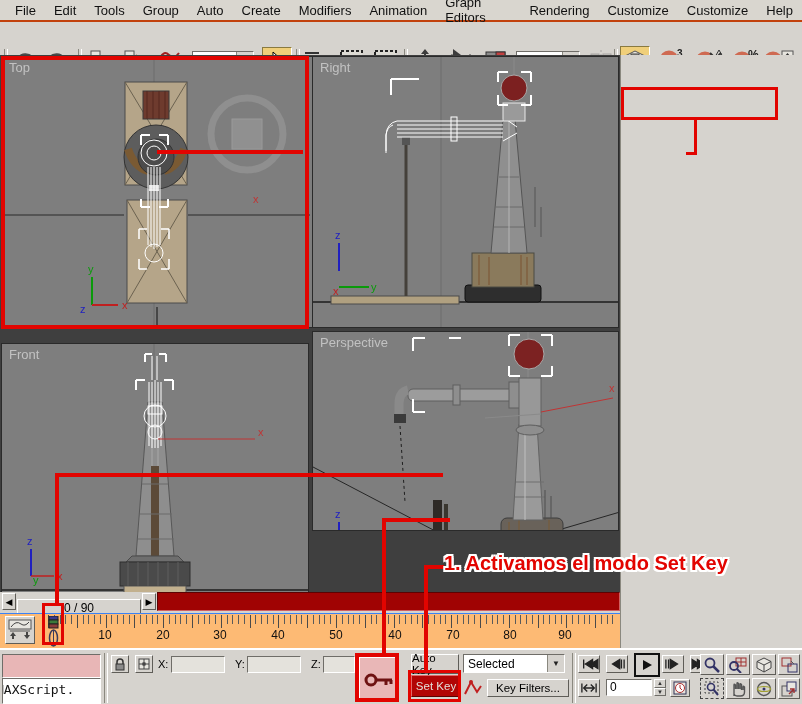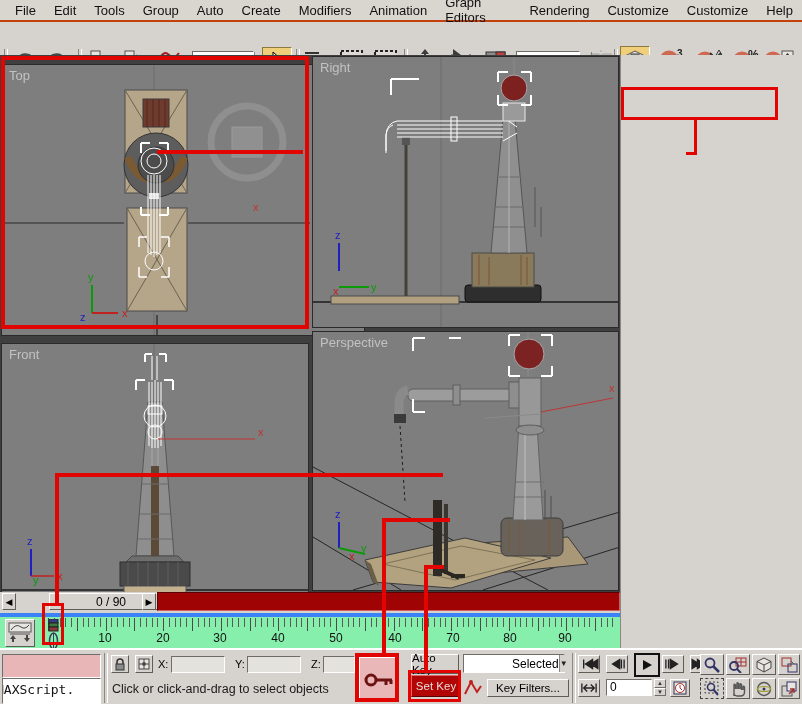--- a/index.html
+++ b/index.html
@@ -4,35 +4,35 @@
 <style>
   html,body{margin:0;padding:0;background:#555;}
   #root{position:relative;width:802px;height:704px;background:#d6d3ce;font-family:"Liberation Sans",sans-serif;overflow:hidden;}
   .abs{position:absolute;}
   .btn{background:#d6d3ce;border:1px solid;border-color:#fff #5f5d58 #5f5d58 #fff;display:flex;align-items:center;justify-content:center;box-sizing:border-box;}
   .btn.active{background:#f0cf7a;border-color:#8a7a40 #fff #fff #8a7a40;}
   .menubar{left:0;top:0;width:802px;height:22px;background:#d9d6cf;border-bottom:2px solid #c2410c;display:flex;align-items:center;gap:0;padding-left:6px;box-sizing:border-box;}
   .menubar span{font-size:13px;color:#111;padding:2px 9px;}
   .toolbar{left:0;top:22px;width:802px;height:33px;background:#d6d3ce;border-bottom:1px solid #8a887f;display:block;}
   .sep{position:absolute;top:27px;width:2px;height:24px;border-left:1px solid #8a887f;border-right:1px solid #fff;}
-  .ddl{position:absolute;height:19px;background:#fff;border:1px solid;border-color:#6f6d68 #fff #fff #6f6d68;display:flex;align-items:center;box-sizing:border-box;padding-left:44px;}
+  .ddl{position:absolute;height:19px;background:#fff;border:1px solid;border-color:#6f6d68 #fff #fff #6f6d68;display:flex;align-items:center;box-sizing:border-box;}
   .ddl .val{flex:1;font-size:12px;padding-left:4px;color:#000;}
   .ddl .arw{width:16px;height:100%;background:#d6d3ce;border-left:1px solid #8a887f;display:flex;align-items:center;justify-content:center;font-size:8px;color:#222;}
   
   .vparea{left:0;top:55px;width:620px;height:537px;background:#3f3f3f;}
   .vp{position:absolute;background:#7e7e7e;overflow:hidden;border:1px solid #2a2a2a;box-sizing:border-box;}
   .vplabel{position:absolute;left:7px;top:3px;font-size:13px;color:#c2c2c2;z-index:5;}
   
   .cmd{left:620px;top:55px;width:182px;height:593px;background:#d6d3ce;border-left:1px solid #8a887f;box-sizing:border-box;}
   .lbl{position:absolute;font-size:12px;white-space:nowrap;}
   .spin{position:absolute;width:12px;display:flex;flex-direction:column;}
   .spin div{flex:1;background:#d6d3ce;border:1px solid;border-color:#fff #6f6d68 #6f6d68 #fff;font-size:6px;line-height:6px;text-align:center;color:#333;}
   
   .tslider{left:0;top:592px;width:620px;height:21px;background:#d6d3ce;}
-  .trackbar{left:0;top:613px;width:620px;height:35px;background:#86efac;border-top:4px solid #3b82f6;}
+  .trackbar{left:0;top:613px;width:620px;height:35px;background:#fdba74;border-top:1px solid #3b82f6;}
   .ticknum{position:absolute;top:14px;width:30px;text-align:center;font-size:12px;color:#111;}
   
   .bottombar{left:0;top:648px;width:802px;height:56px;background:#d6d3ce;border-top:2px solid;border-color:#fff;}
   .fld{position:absolute;height:17px;background:#e4e2dc;border:1px solid;border-color:#6f6d68 #fff #fff #6f6d68;font-size:12px;box-sizing:border-box;padding-left:3px;}
   .vgroove{position:absolute;width:2px;border-left:1px solid #8a887f;border-right:1px solid #fff;}
   
   .ann{position:absolute;font:bold 20px "Liberation Sans",sans-serif;color:#e20400;white-space:nowrap;z-index:60;
        text-shadow:-2px -2px 0 #fff,2px -2px 0 #fff,-2px 2px 0 #fff,2px 2px 0 #fff,-2px 0 0 #fff,2px 0 0 #fff,0 -2px 0 #fff,0 2px 0 #fff;}
   .rline{position:absolute;background:#e20400;z-index:59;}
   .rbox{position:absolute;border:3px solid #e20400;box-sizing:border-box;z-index:59;}
@@ -152,21 +152,21 @@
       </svg>
     <svg class="abs" style="left:762px;top:25px" width="34" height="28">
         <path d="M4 24 V14 a7 7 0 0 1 14 0 V24" fill="none" stroke="#cf6a52" stroke-width="5"></path>
         <rect x="20" y="4" width="11" height="18" fill="#e6e4de" stroke="#555"></rect>
         <path d="M22 10 l3.5-4 3.5 4 Z M22 16 l3.5 4 3.5-4 Z" fill="#333"></path>
       </svg>
   </div>
 
   <div class="vparea abs">
 
-    <div class="vp" style="left:1px;top:9px;width:364px;height:272px;">
+    <div class="vp" style="left:1px;top:1px;width:364px;height:272px;">
       <span class="vplabel">Top</span>
       <svg width="308" height="272" style="position:absolute;left:0;top:0">
         <line x1="152" y1="0" x2="152" y2="272" stroke="#6d6d6d"></line>
         <line x1="0" y1="158" x2="122" y2="158" stroke="#2a2a2a"></line>
         <line x1="186" y1="158" x2="308" y2="158" stroke="#2a2a2a"></line>
         <line x1="155" y1="250" x2="155" y2="272" stroke="#111"></line>
         <circle cx="245" cy="77" r="36" fill="none" stroke="#9c9c9c" stroke-width="7" opacity="0.55"></circle>
         <rect x="230" y="62" width="30" height="30" fill="#a2a2a2" opacity="0.5" stroke="#b5b5b5"></rect>
         <rect x="123" y="25" width="62" height="103" fill="#b5a589" stroke="#4a4a4a"></rect>
         <path d="M123 25 L185 128 M185 25 L123 128" stroke="#6b6250" fill="none"></path>
@@ -258,21 +258,21 @@
         <text x="256" y="92" font-size="11" fill="#c03434">x</text>
 
         <line x1="29" y1="232" x2="29" y2="205" stroke="#2020c0" stroke-width="2"></line>
         <text x="25" y="201" font-size="11" fill="#2020c0">z</text>
         <text x="31" y="240" font-size="11" fill="#0a9a0a">y</text>
         <line x1="29" y1="232" x2="52" y2="232" stroke="#c02020" stroke-width="1.5"></line>
         <text x="55" y="236" font-size="11" fill="#c02020">x</text>
       </svg>
     </div>
 
-    <div class="vp" style="left:312px;top:276px;width:307px;height:260px;">
+    <div class="vp" style="left:312px;top:276px;width:307px;height:200px;">
       <span class="vplabel">Perspective</span>
       <svg width="307" height="260" style="position:absolute;left:0;top:0">
         <line x1="0" y1="135" x2="235" y2="258" stroke="#262626"></line>
         <line x1="40" y1="258" x2="307" y2="180" stroke="#262626"></line>
         <line x1="0" y1="205" x2="88" y2="258" stroke="#262626"></line>
         <line x1="170" y1="258" x2="307" y2="215" stroke="#262626"></line>
         <line x1="215" y1="0" x2="215" y2="48" stroke="#8a8a8a"></line>
 
         <polygon points="150,212 255,205 275,232 175,242" fill="#a89878" stroke="#3c3c3c"></polygon>
         <polygon points="52,228 152,206 238,226 138,256 60,250" fill="#b3a27f" stroke="#3c3c3c"></polygon>
@@ -369,21 +369,21 @@
     
     
     
 
     
     
   </div>
 
   <div class="tslider abs">
     <div class="btn abs" style="left:2px;top:1px;width:14px;height:17px;font-size:9px;">◀</div>
-    <div class="btn abs" style="left:17px;top:1px;width:124px;height:17px;margin-left:32px;">
+    <div class="btn abs" style="left:17px;top:7px;width:124px;height:17px;">
       <span style="font-size:12px;">0 / 90</span>
     </div>
     <div class="btn abs" style="left:142px;top:1px;width:14px;height:17px;font-size:9px;">▶</div>
     <div class="abs" style="left:157px;top:0px;width:463px;height:19px;background:#a00303;border:1px solid;border-color:#5c0202 #d06060 #d06060 #5c0202;box-sizing:border-box;"></div>
   </div>
 
   <div class="trackbar abs">
     <div class="btn abs" style="left:5px;top:2px;width:30px;height:28px;">
       <svg width="24" height="22">
           <rect x="1" y="1" width="22" height="9" fill="#e8e6e0" stroke="#555"></rect>
@@ -434,21 +434,20 @@
           <circle cx="6" cy="6" r="2" fill="#444"></circle>
           <path d="M6 1 v3 M6 8 v3 M1 6 h3 M8 6 h3" stroke="#444"></path>
         </svg>
     </div>
     <span class="lbl" style="left:158px;top:8px;font-size:11px;">X:</span>
     <div class="fld" style="left:171px;top:6px;width:54px;"></div>
     <span class="lbl" style="left:235px;top:8px;font-size:11px;">Y:</span>
     <div class="fld" style="left:247px;top:6px;width:54px;"></div>
     <span class="lbl" style="left:311px;top:8px;font-size:11px;">Z:</span>
     <div class="fld" style="left:323px;top:6px;width:32px;"></div>
-    <span class="lbl" style="left:112px;top:32px;font-size:12.5px;color:#1a1a1a;">Click or click-and-drag to select objects</span>
 
     <div class="abs" style="left:359px;top:7px;width:37px;height:43px;background:#e9b7b7;border:1px solid;border-color:#fff #6f6d68 #6f6d68 #fff;display:flex;align-items:center;justify-content:center;">
       <svg width="30" height="16">
           <circle cx="7" cy="8" r="5" fill="none" stroke="#6e1212" stroke-width="3"></circle>
           <line x1="12" y1="8" x2="28" y2="8" stroke="#6e1212" stroke-width="3"></line>
           <path d="M22 8 v5 M27 8 v4" stroke="#6e1212" stroke-width="3"></path>
         </svg>
     </div>
 
     <div class="btn abs" style="left:411px;top:4px;width:48px;height:20px;">
@@ -569,17 +568,18 @@
   <div class="rline" style="left:686px;top:152px;width:11px;height:3px;"></div>
 
   <div class="rline" style="left:55px;top:473px;width:388px;height:4px;"></div>
   <div class="rline" style="left:55px;top:473px;width:4px;height:133px;"></div>
   <div class="rbox" style="left:42px;top:603px;width:22px;height:42px;"></div>
 
   <div class="rline" style="left:384px;top:518px;width:66px;height:4px;"></div>
   <div class="rline" style="left:382px;top:518px;width:4px;height:136px;"></div>
   <div class="rbox" style="left:355px;top:653px;width:44px;height:49px;border-width:4px;"></div>
 
+  <div class="ann" style="left:444px;top:552px;">1. Activamos el modo Set Key</div>
   <div class="rline" style="left:426px;top:565px;width:18px;height:4px;"></div>
   <div class="rline" style="left:424px;top:565px;width:4px;height:107px;"></div>
   <div class="rbox" style="left:408px;top:670px;width:53px;height:32px;"></div>
 
 </div>
 
 </body></html>

